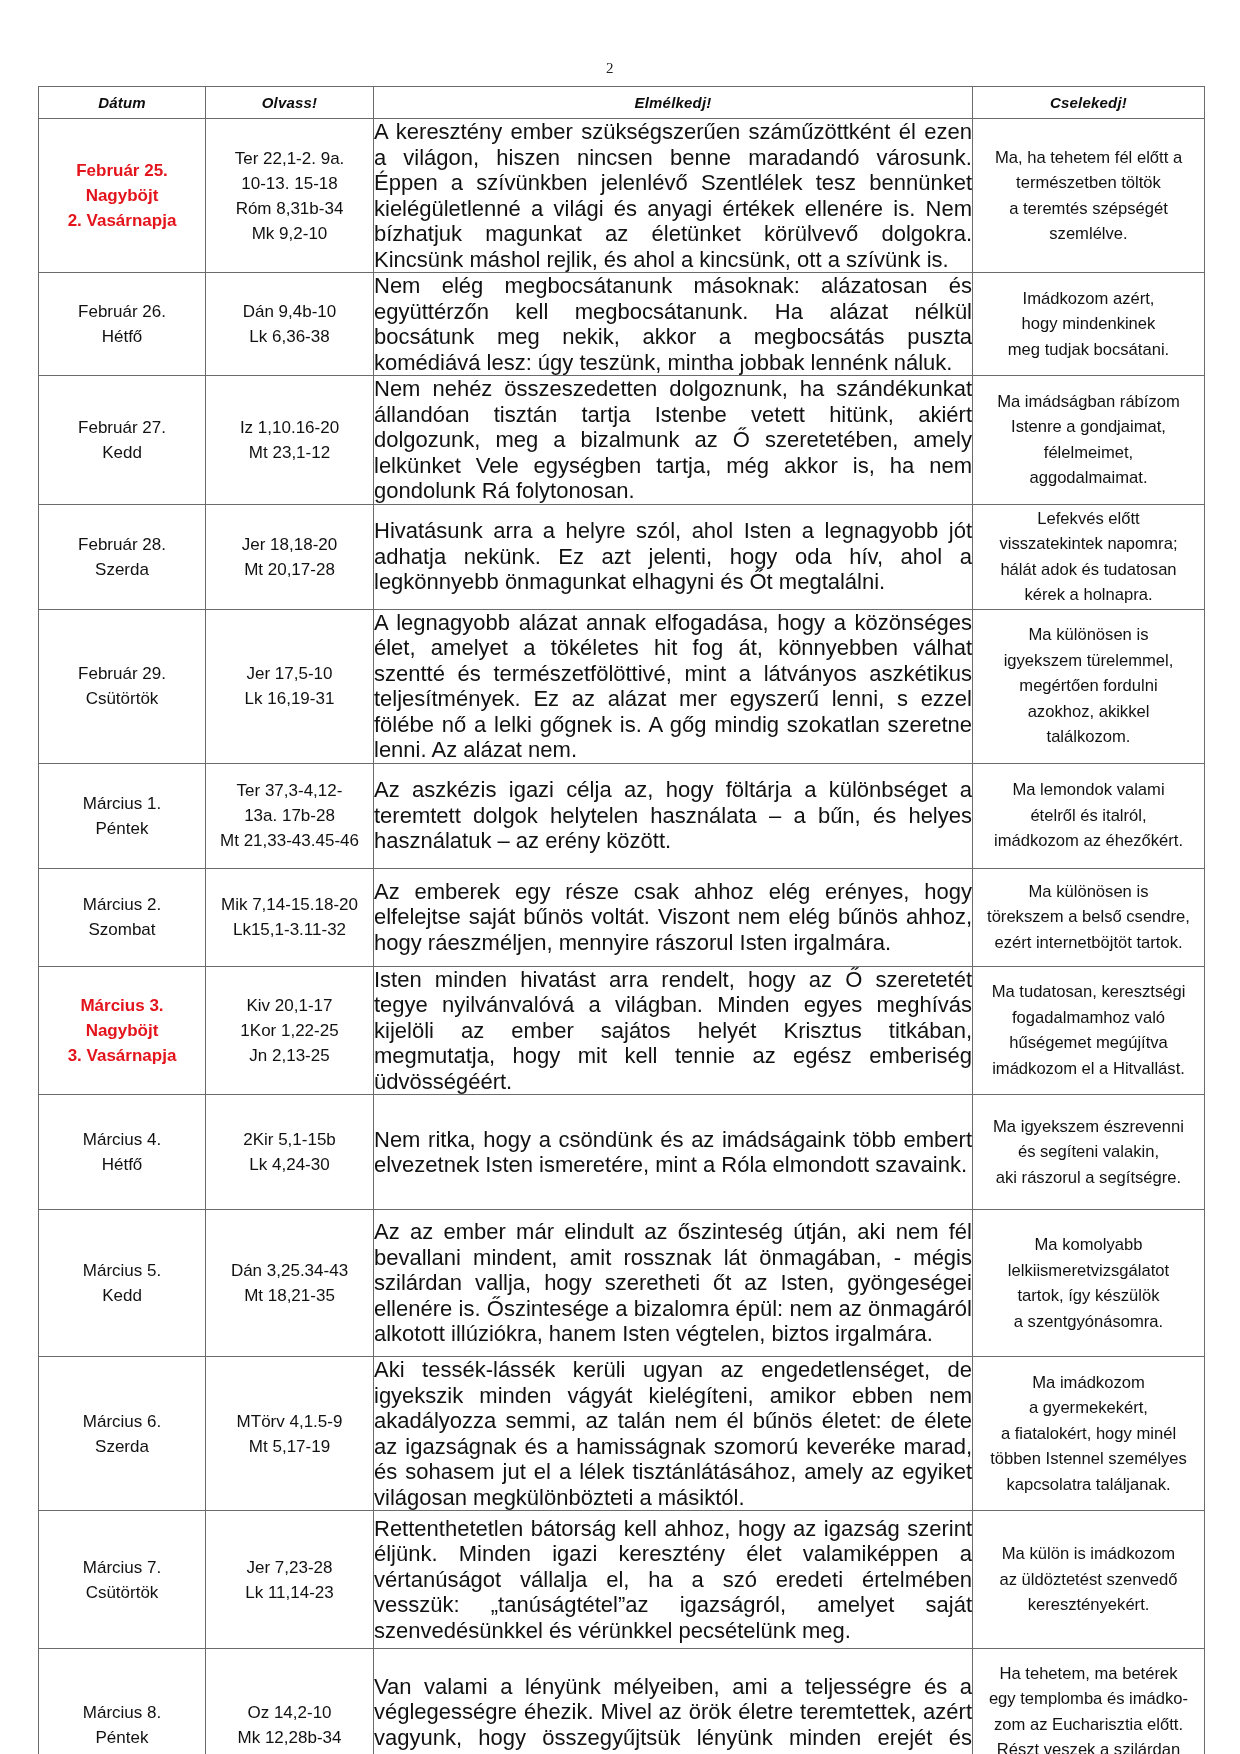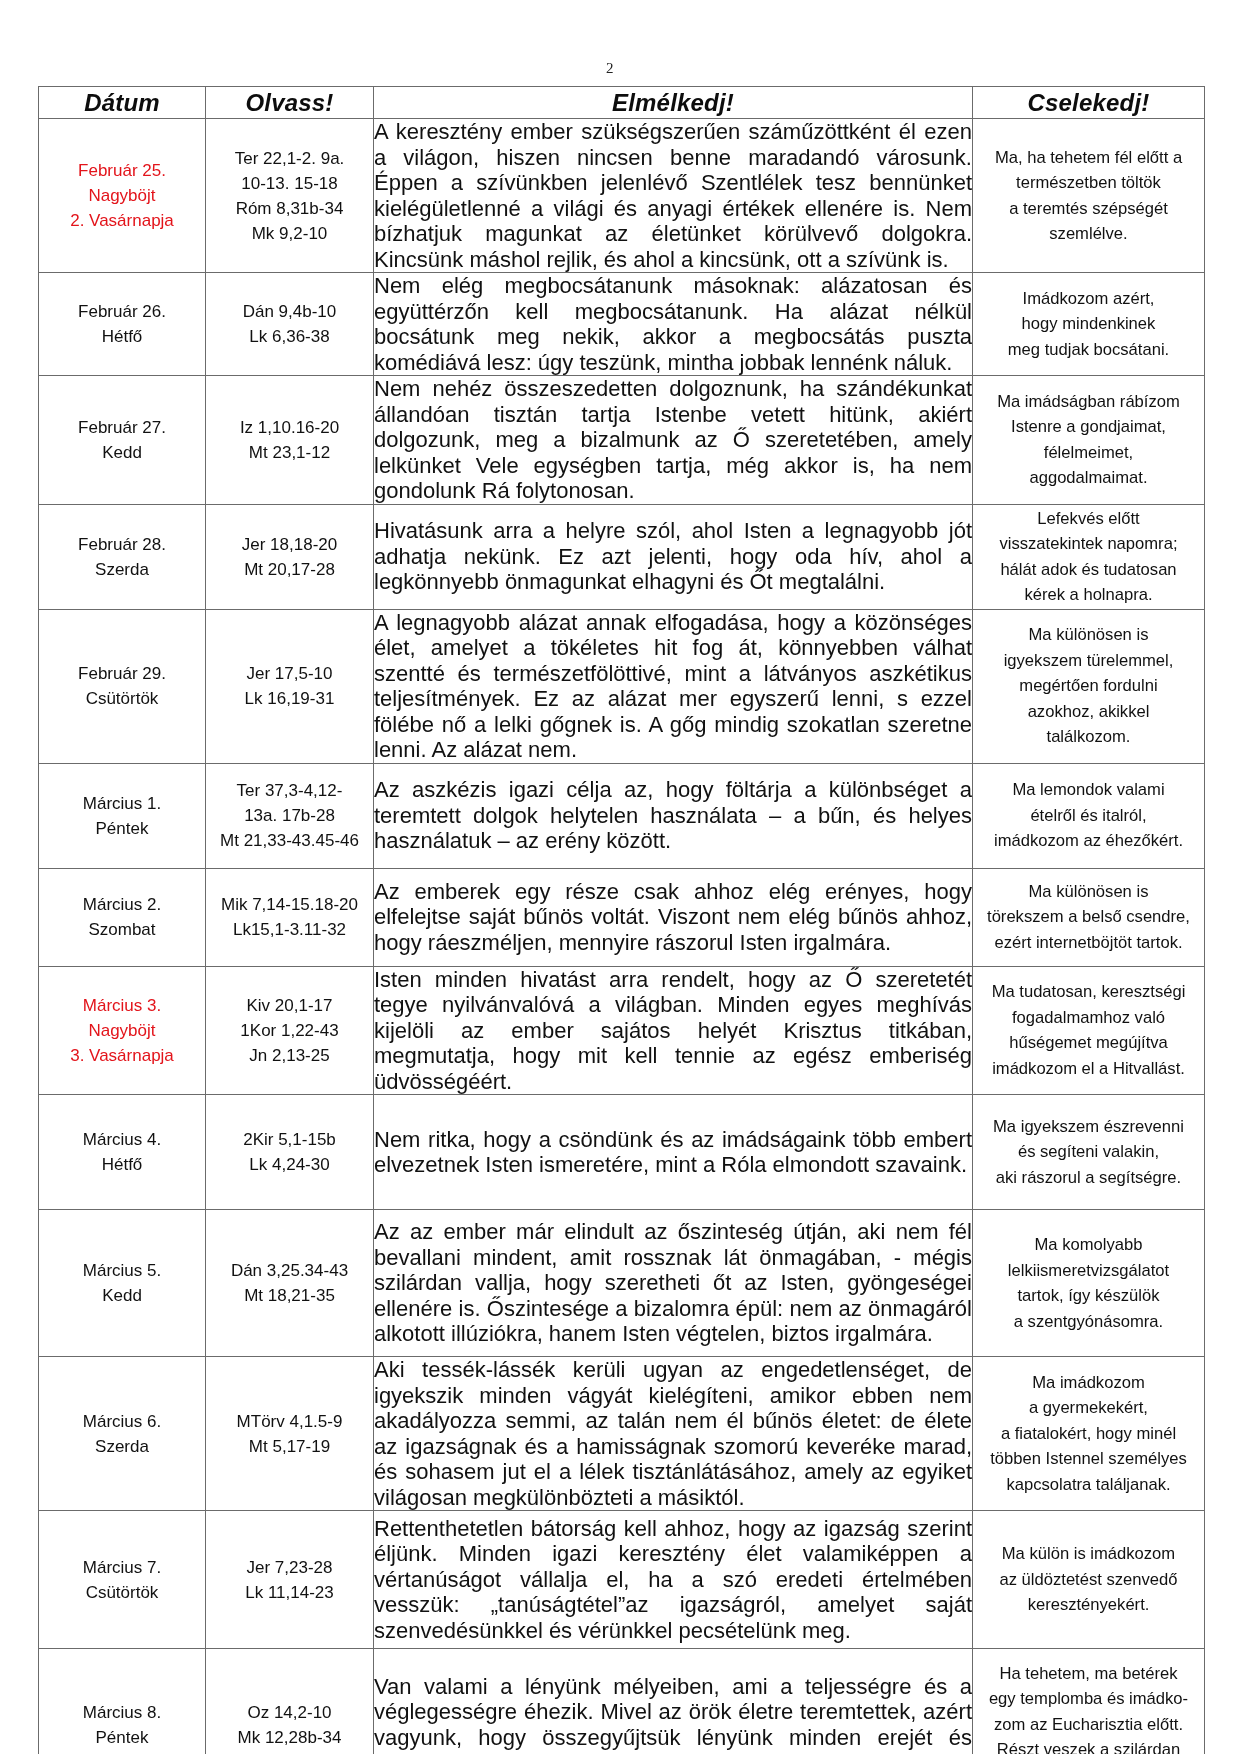--- a/index.html
+++ b/index.html
@@ -3,24 +3,24 @@
 <meta charset="utf-8">
 <style>
   html, body { margin: 0; padding: 0; background: #ffffff; }
   body { width: 1240px; height: 1754px; position: relative; overflow: hidden;
          font-family: "Liberation Sans", sans-serif; color: #111; }
   .page-num { position: absolute; left: 606px; top: 60px; font-family: "Liberation Serif", serif;
               font-size: 15px; color: #222; }
   table.plan { position: absolute; left: 38px; top: 86px; width: 1166px;
                border-collapse: collapse; table-layout: fixed; }
   table.plan td, table.plan th { border: 1.5px solid #6b6b6b; padding: 0; vertical-align: middle; }
-  th { font-style: italic; font-weight: bold; font-size: 24px; height: 31px; text-align: center;
+  th { font-style: italic; font-weight: bold; font-size: 15px; height: 31px; text-align: center;
        color: #0d0d0d; letter-spacing: 0.2px; }
   td.date, td.read, td.act { text-align: center; font-size: 17px; line-height: 25px; }
-  td.date.special { color: #e3141b; font-weight: normal; }
+  td.date.special { color: #e3141b; font-weight: bold; }
   td.med { text-align: justify; font-size: 22px; line-height: 25.5px; padding: 0 6px 0 6px; }
   td.act { font-size: 16.6px; line-height: 25.5px; padding: 0 4px; }
   .line { display: block; }
   col.c1 { width: 167px; } col.c2 { width: 168px; } col.c3 { width: 599px; } col.c4 { width: 232px; }
 </style>
 </head>
 <body>
 
 <div class="page-num">2</div>
 
@@ -162,21 +162,21 @@
         </td>
       </tr>
       <tr style="height: 126px; padding-left: 32px;">
         <td class="date special">
           <span class="line">Március 3.</span>
           <span class="line">Nagyböjt</span>
           <span class="line">3. Vasárnapja</span>
         </td>
         <td class="read">
           <span class="line">Kiv 20,1-17</span>
-          <span class="line">1Kor 1,22-43</span>
+          <span class="line">1Kor 1,22-25</span>
           <span class="line">Jn 2,13-25</span>
         </td>
         <td class="med">Isten minden hivatást arra rendelt, hogy az Ő szeretetét tegye nyilvánvalóvá a világban. Minden egyes meghívás kijelöli az ember sajátos helyét Krisztus titkában, megmutatja, hogy mit kell tennie az egész emberiség üdvösségéért.</td>
         <td class="act">
           <span class="line">Ma tudatosan, keresztségi</span>
           <span class="line">fogadalmamhoz való</span>
           <span class="line">hűségemet megújítva</span>
           <span class="line">imádkozom el a Hitvallást.</span>
         </td>
       </tr>

